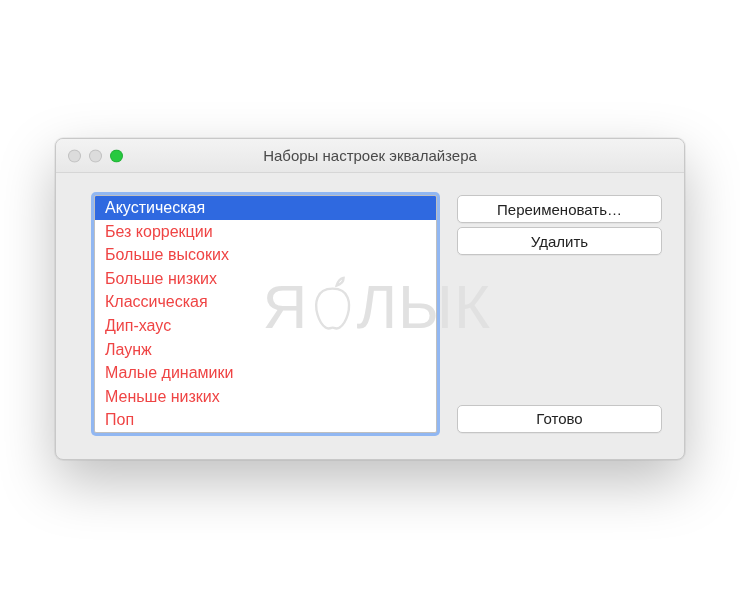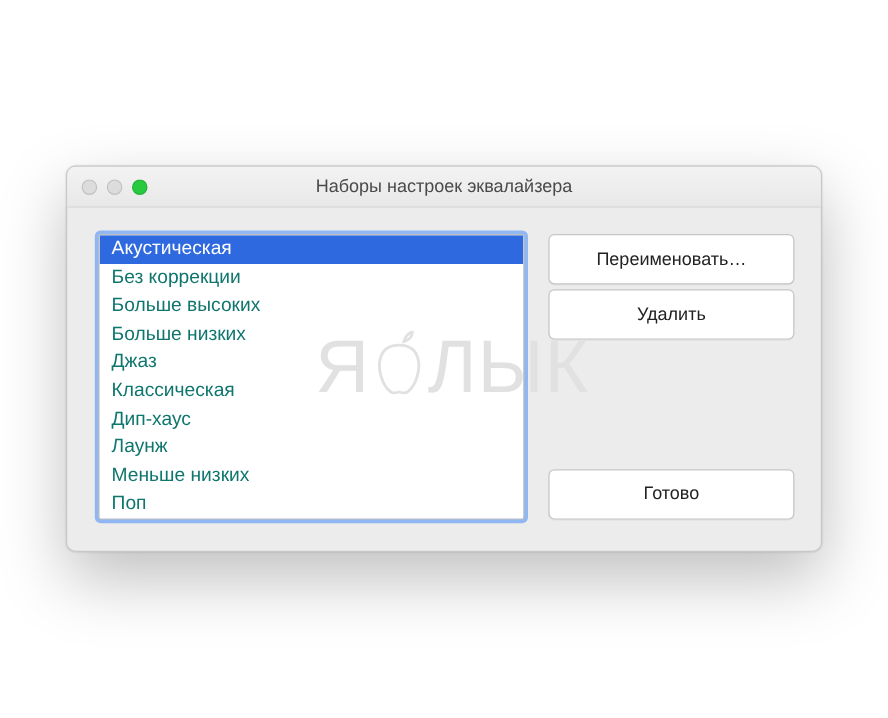--- a/index.html
+++ b/index.html
@@ -52,51 +52,51 @@
     .traffic.min   { background: #dcdcdc; }
     .traffic.zoom  { background: #27c93f; }
     .title {
       flex: 1;
       text-align: center;
       font-size: 15px;
       color: #4a4a4a;
     }
     .content {
       display: flex;
-      padding: 22px 22px 26px 26px;
+      padding: 22px 22px 26px 38px;
       gap: 20px;
       align-items: stretch;
     }
     .listbox {
       flex: 1;
       background: #ffffff;
       border: 1px solid #bfbfbf;
       border-radius: 2px;
       box-shadow: 0 0 0 3px rgba(71, 140, 248, 0.55);
       overflow: hidden;
       font-size: 16px;
       line-height: 1.1;
     }
     .listitem {
       padding: 3px 10px 3px 10px;
-      color: #0f766e;
+      color: #ef4444;
       cursor: default;
       white-space: nowrap;
     }
     .listitem.selected {
       background: #2f69e0;
       color: #ffffff;
     }
     .sidebar {
       width: 205px;
       display: flex;
       flex-direction: column;
     }
     .btn {
-      height: 42px;
+      height: 28px;
       background: #ffffff;
       border: 1px solid #c5c5c5;
       border-radius: 5px;
       font-size: 15px;
       color: #222;
       cursor: default;
       box-shadow: 0 1px 0 rgba(0,0,0,0.04);
       padding: 0 8px;
       white-space: nowrap;
       overflow: hidden;
@@ -147,24 +147,24 @@
       <div class="traffic zoom"></div>
     </div>
     <div class="title">Наборы настроек эквалайзера</div>
   </div>
   <div class="content">
     <div class="listbox" id="preset-list">
         <div class="listitem selected">Акустическая</div>
         <div class="listitem">Без коррекции</div>
         <div class="listitem">Больше высоких</div>
         <div class="listitem">Больше низких</div>
-        <div class="listitem">Джаз</div>
         <div class="listitem">Классическая</div>
         <div class="listitem">Дип-хаус</div>
         <div class="listitem">Лаунж</div>
+        <div class="listitem">Малые динамики</div>
         <div class="listitem">Меньше низких</div>
         <div class="listitem">Поп</div>
       </div>
     <div class="sidebar">
       <button class="btn">Переименовать…</button>
       <button class="btn">Удалить</button>
       <div class="spacer"></div>
       <button class="btn">Готово</button>
     </div>
   </div>

